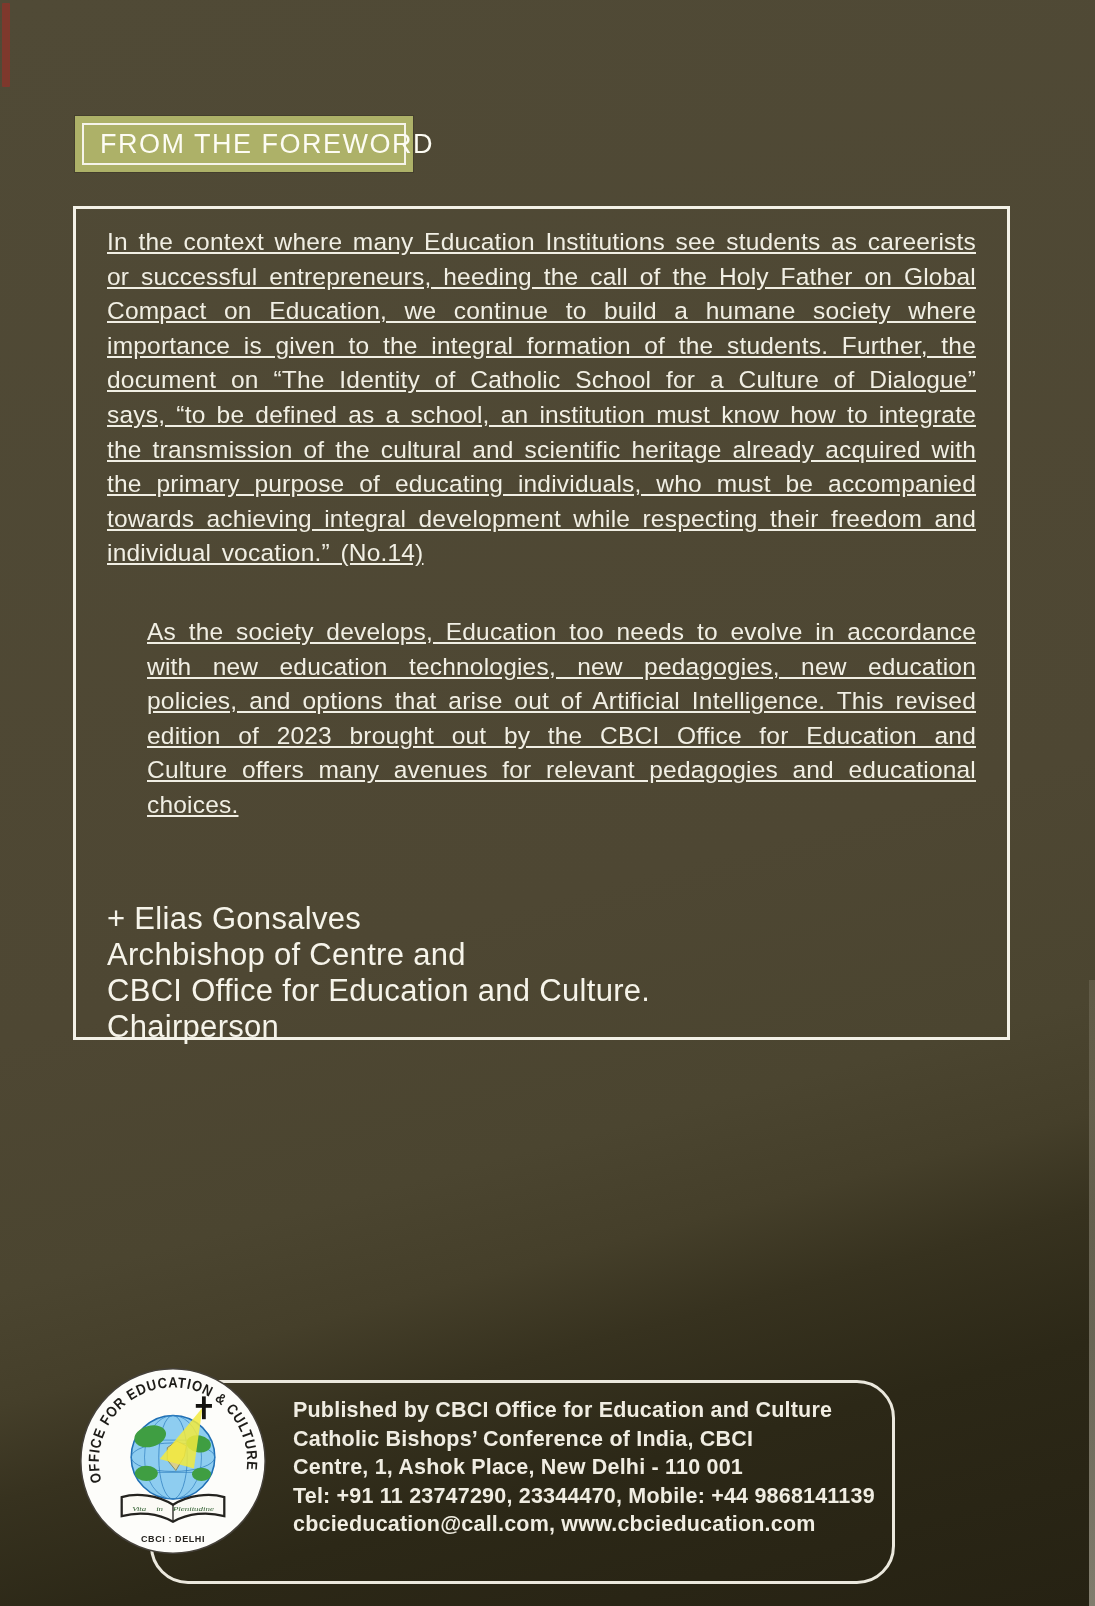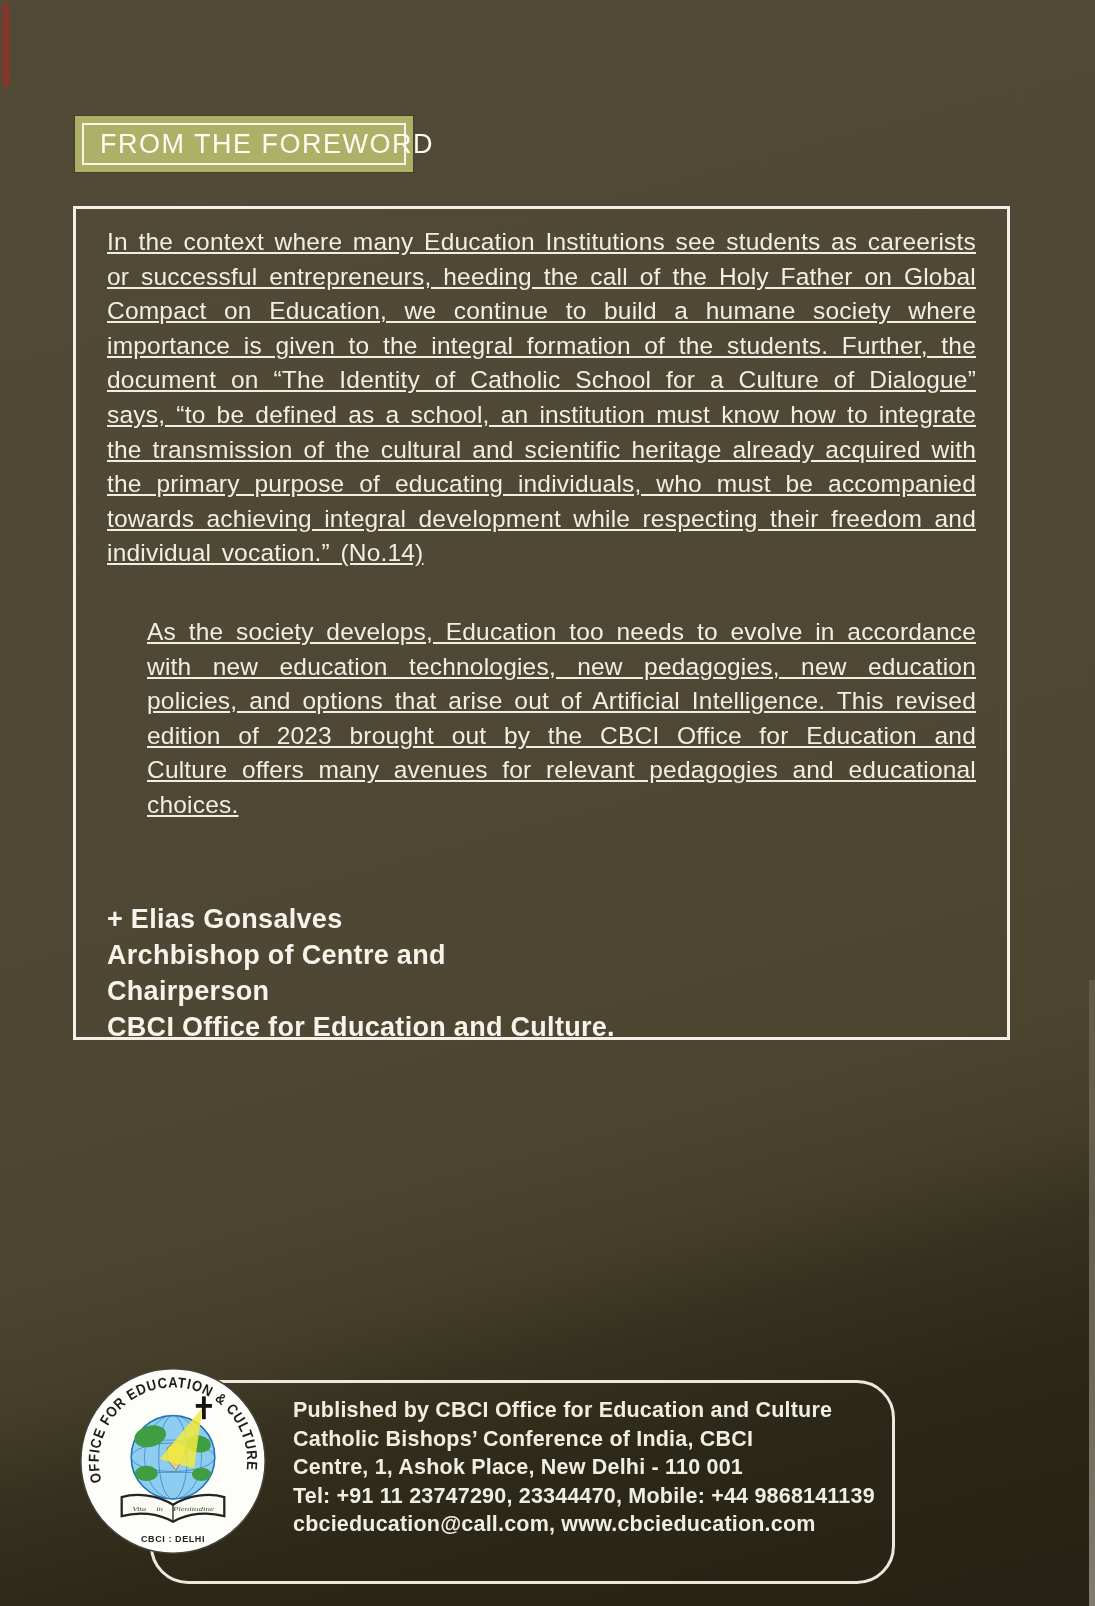--- a/index.html
+++ b/index.html
@@ -41,21 +41,21 @@
   }
   .text-box p{
     margin:0;font-size:24.5px;line-height:34.6px;font-weight:400;
     text-align:justify;word-spacing:3.5px;letter-spacing:.2px;
     color:#f1efe4;
     text-decoration:underline;
   }
   .text-box p.p1{margin-top:16px;}
   .text-box p.p2{margin-top:44px;margin-left:40px;}
   .signature{
-    margin-top:78px;font-weight:bold;font-size:27px;line-height:36px;
+    margin-top:78px;font-weight:normal;font-size:31px;line-height:36px;
     color:#f6f4ea;letter-spacing:.3px;
   }
   
   .publisher-box{
     position:absolute;left:150px;top:1380px;width:745px;height:204px;
     box-sizing:border-box;border:3px solid #ebe8dd;border-radius:38px;
     padding:13px 14px 0 140px;
   }
   .publisher-box .pline{
     font-weight:bold;font-size:21.5px;line-height:28.5px;
@@ -78,22 +78,22 @@
       <span>FROM THE FOREWORD</span>
     </div>
   </div>
 
   <div class="text-box">
     <p class="p1">In the context where many Education Institutions see students as careerists or successful entrepreneurs, heeding the call of the Holy Father on Global Compact on Education, we continue to build a humane society where importance is given to the integral formation of the students. Further, the document on “The Identity of Catholic School for a Culture of Dialogue” says, “to be defined as a school, an institution must know how to integrate the transmission of the cultural and scientific heritage already acquired with the primary purpose of educating individuals, who must be accompanied towards achieving integral development while respecting their freedom and individual vocation.” (No.14)</p>
     <p class="p2">As the society develops, Education too needs to evolve in accordance with new education technologies, new pedagogies, new education policies, and options that arise out of Artificial Intelligence. This revised edition of 2023 brought out by the CBCI Office for Education and Culture offers many avenues for relevant pedagogies and educational choices.</p>
     <div class="signature">
       <div>+ Elias Gonsalves</div>
       <div>Archbishop of Centre and</div>
+      <div>CBCI Office for Education and Culture.</div>
       <div>Chairperson</div>
-      <div>CBCI Office for Education and Culture.</div>
     </div>
   </div>
 
   <div class="publisher-box">
     <div class="pline">Published by CBCI Office for Education and Culture</div>
     <div class="pline">Catholic Bishops’ Conference of India, CBCI</div>
     <div class="pline">Centre, 1, Ashok Place, New Delhi - 110 001</div>
     <div class="pline">Tel: +91 11 23747290, 23344470, Mobile: +44 9868141139</div>
     <div class="pline">cbcieducation@call.com, www.cbcieducation.com</div>
   </div>

